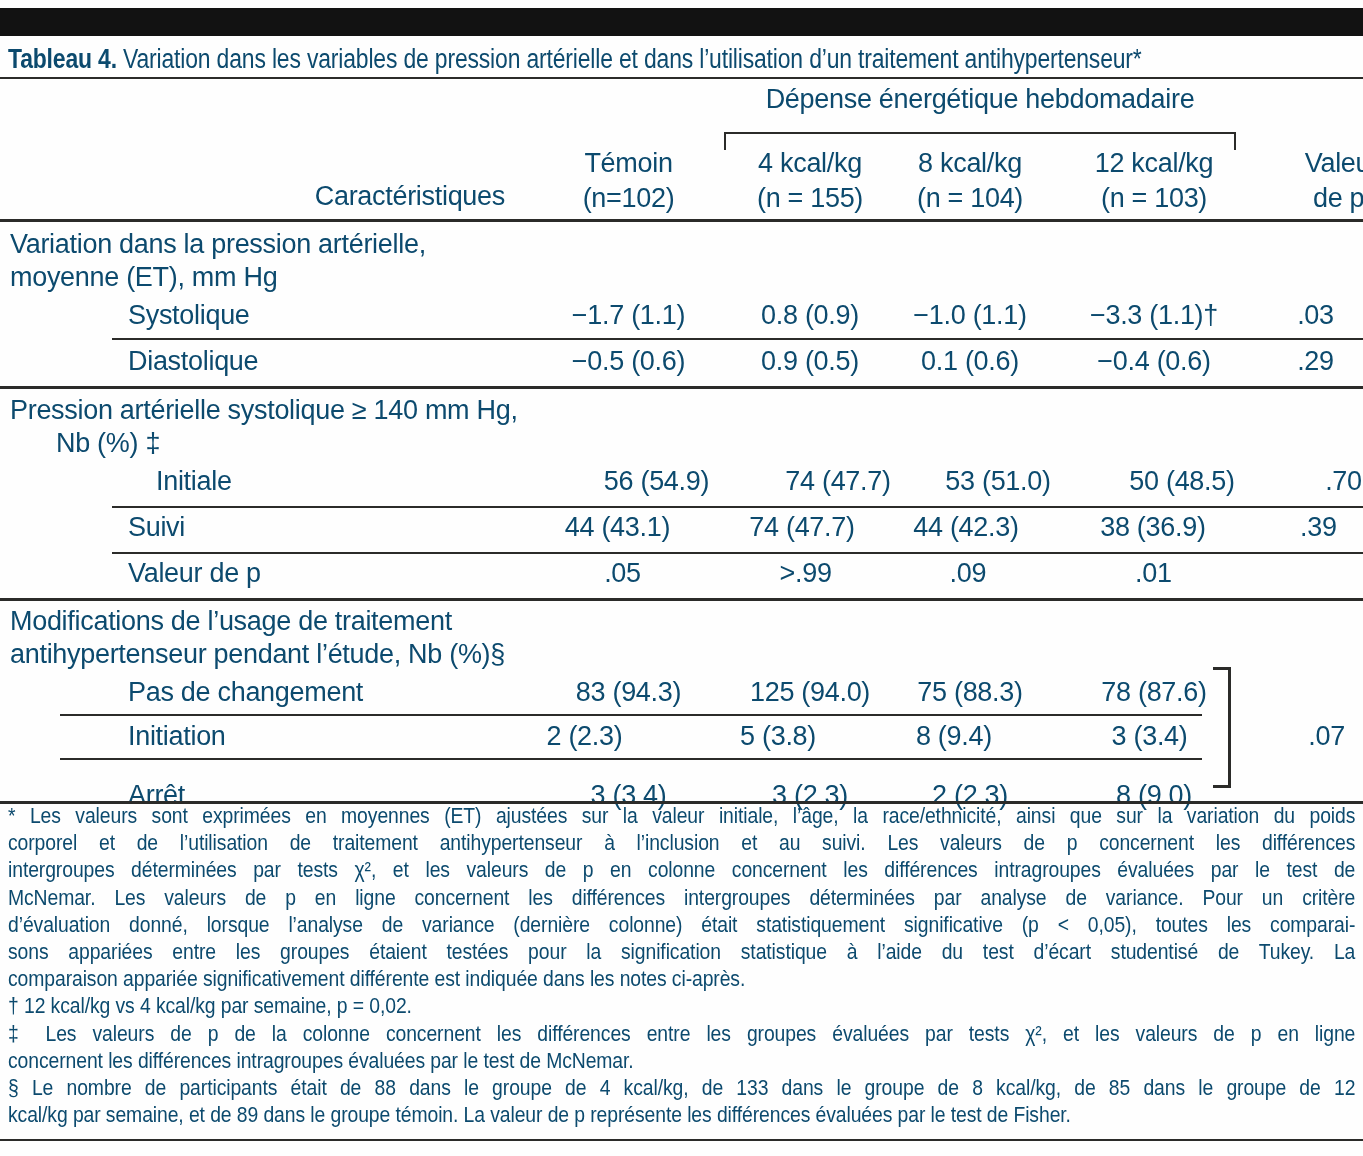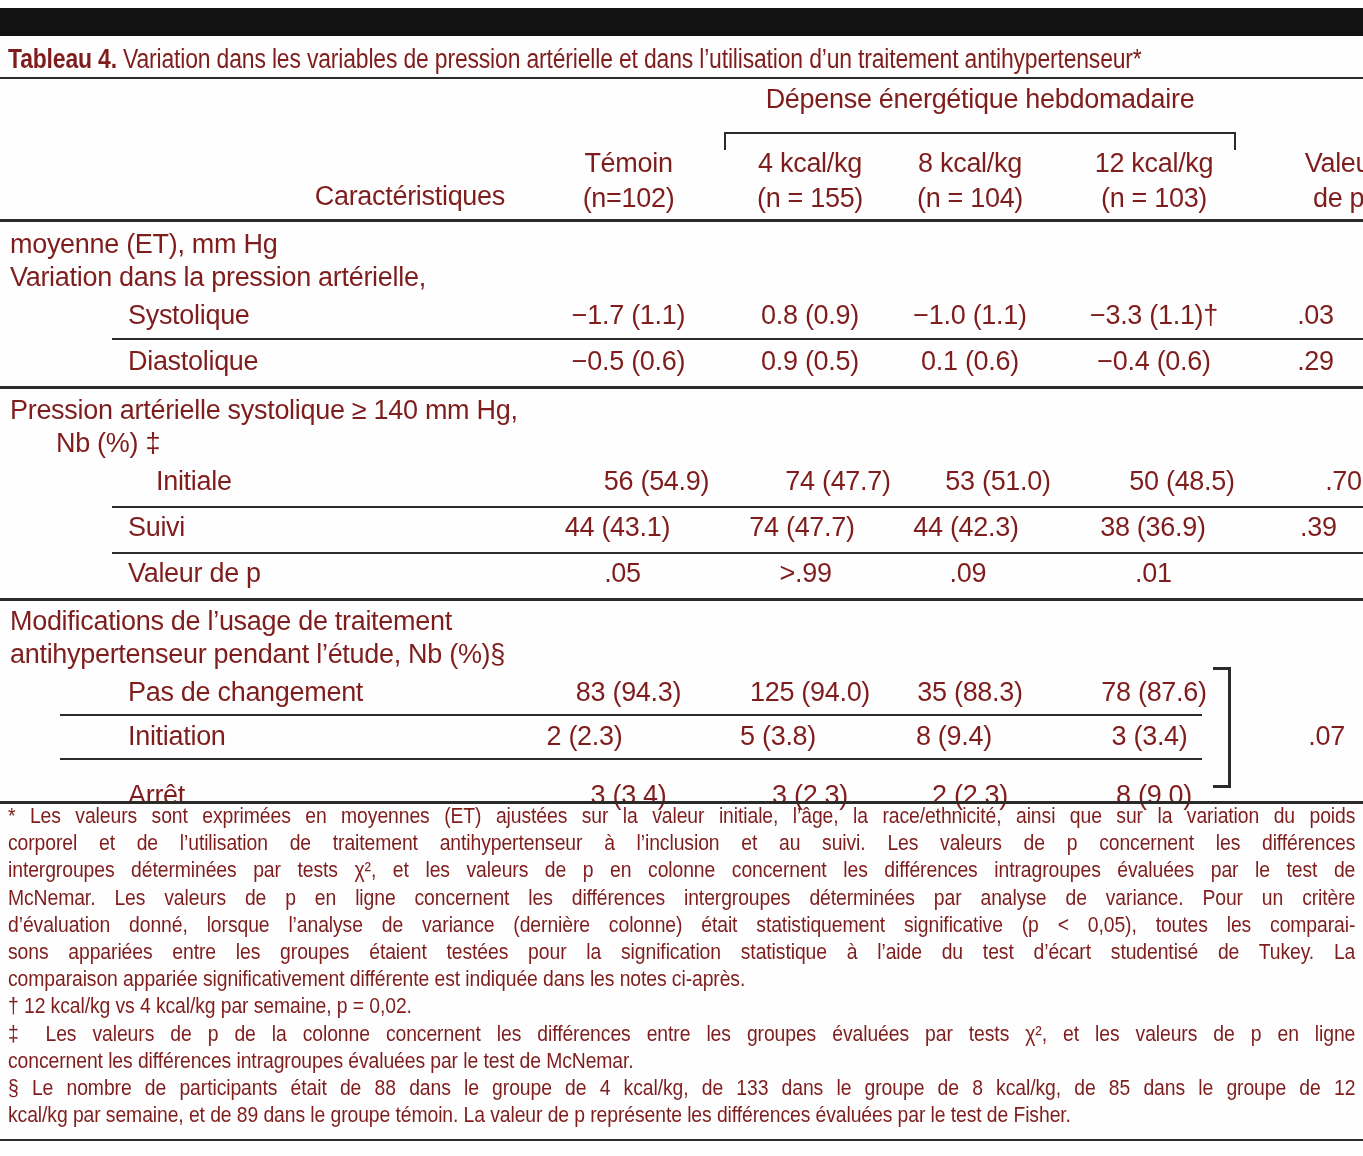--- a/index.html
+++ b/index.html
@@ -1,17 +1,17 @@
 <!DOCTYPE html>
 <html><head>
 <meta charset="utf-8">
 <style>
   html,body{margin:0;padding:0;background:#ffffff;}
   .page{position:relative;width:1363px;height:1156px;background:#fefefe;overflow:hidden;
-        font-family:"Liberation Sans","DejaVu Sans",sans-serif;color:#7f1d1d;}
+        font-family:"Liberation Sans","DejaVu Sans",sans-serif;color:#0c4a6e;}
   .bar{position:absolute;left:0;top:8px;width:1363px;height:28px;background:#121212;}
   .title{position:absolute;left:8px;top:42px;font-size:27px;line-height:34px;white-space:nowrap;
          transform:scaleX(0.85);transform-origin:left top;letter-spacing:-0.2px;}
   .title .tl{font-weight:bold;}
   .rule{position:absolute;background:#2b2b29;}
   .spanner{position:absolute;left:722px;top:84px;width:516px;text-align:center;
            font-size:27px;letter-spacing:-0.3px;}
   .spanner-bracket{position:absolute;left:724px;top:132px;width:508px;height:16px;
            border-top:2px solid #2b2b29;border-left:2px solid #2b2b29;border-right:2px solid #2b2b29;}
   .row{position:absolute;left:0;width:1363px;height:38px;display:flex;
@@ -76,22 +76,22 @@
       <div class="hl">Valeur</div>
       <div class="hl">de p†</div>
     </div>
   </div>
 
   <div class="collabel">Caractéristiques</div>
 
   <div class="rule" style="left:0;top:219px;width:1363px;height:3px;"></div>
 
   <div class="sec" style="top:228px;">
+    <div>Variation dans la pression artérielle,</div>
     <div>moyenne (ET), mm Hg</div>
-    <div>Variation dans la pression artérielle,</div>
   </div>
 
   <div class="row" style="top:298px;">
     <div class="c-lab">Systolique</div>
     <div class="c1">−1.7 (1.1)</div>
     <div class="c2">0.8 (0.9)</div>
     <div class="c3">−1.0 (1.1)</div>
     <div class="c4">−3.3 (1.1)†</div>
     <div class="c5">.03</div>
   </div>
@@ -144,21 +144,21 @@
 
   <div class="sec" style="top:605px;">
     <div>Modifications de l’usage de traitement</div>
     <div>antihypertenseur pendant l’étude, Nb (%)§</div>
   </div>
 
   <div class="row" style="top:675px;">
     <div class="c-lab">Pas de changement</div>
     <div class="c1">83 (94.3)</div>
     <div class="c2">125 (94.0)</div>
-    <div class="c3">35 (88.3)</div>
+    <div class="c3">75 (88.3)</div>
     <div class="c4">78 (87.6)</div>
     <div class="c5"></div>
   </div>
   <div class="rule" style="left:60px;top:714px;width:1142px;height:2px;"></div>
 
   <div class="row" style="top:719px;gap:44px;">
     <div class="c-lab">Initiation</div>
     <div class="c1">2 (2.3)</div>
     <div class="c2">5 (3.8)</div>
     <div class="c3">8 (9.4)</div>

